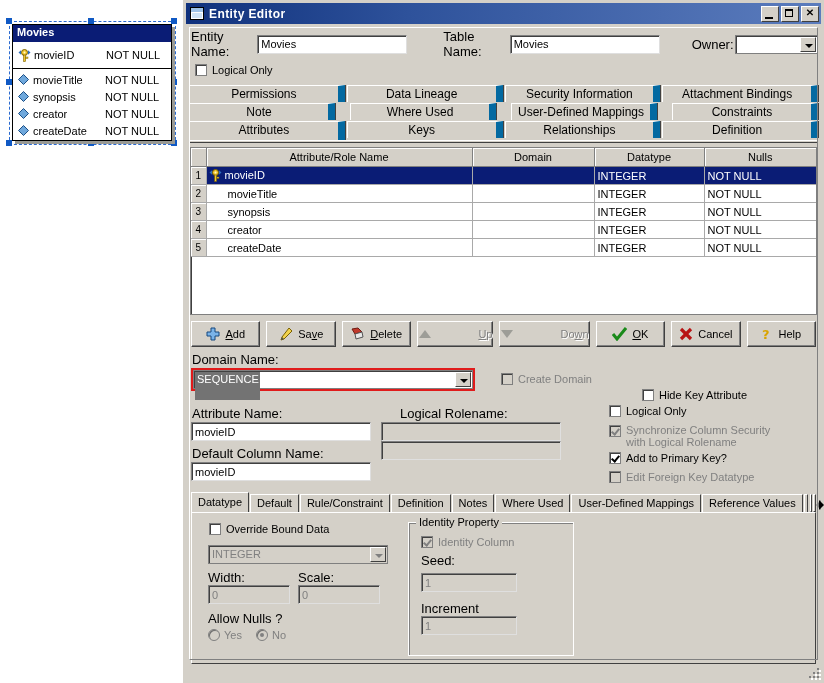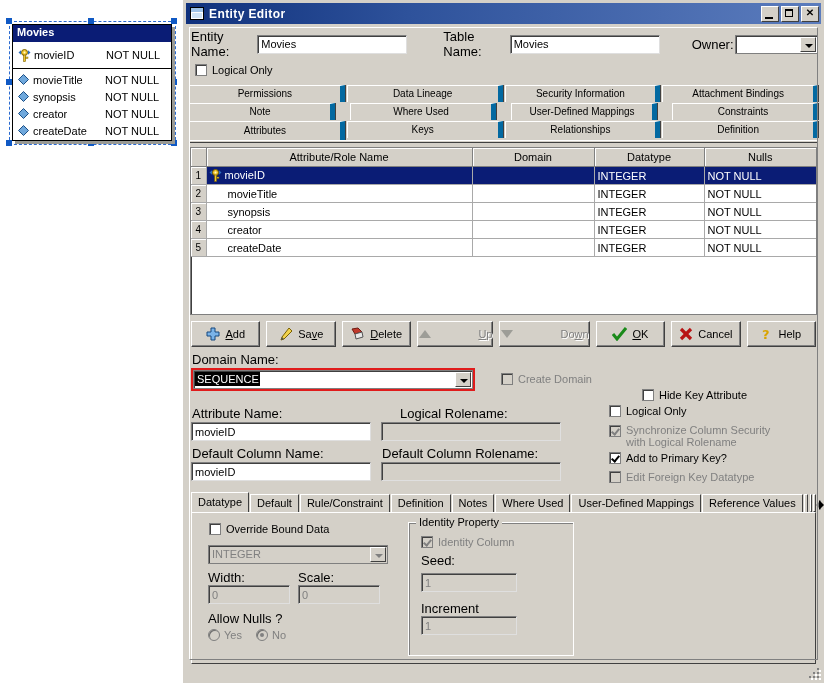--- a/index.html
+++ b/index.html
@@ -75,23 +75,23 @@
   .cb.dis{color:#808080;}
   .rb{display:inline-flex;align-items:center;font-size:11px;color:#808080;margin-right:14px;}
   .rbx{width:12px;height:12px;border-radius:50%;background:#d4d0c8;border:1px solid #808080;
        box-shadow:inset 1px 1px 0 #707070;margin-right:4px;position:relative;flex:0 0 auto;box-sizing:border-box;}
   .rbx.on:after{content:"";position:absolute;left:3px;top:3px;width:4px;height:4px;border-radius:50%;background:#808080;}
   
   .toprow{display:flex;align-items:center;margin:5px 0 0 2px;}
   
   .tabstack{margin-top:7px;}
   .tabrow{display:flex;}
-  .tb-tab{flex:1;height:17px;line-height:16px;text-align:center;font-size:10px;
+  .tb-tab{flex:1;height:17px;line-height:16px;text-align:center;font-size:12px;
           background:#d4d0c8;border-top:1px solid #fff;border-left:1px solid #fff;
-          border-right:5px solid #0369a1;box-shadow:1px 0 0 #404040;
+          border-right:7px solid #0369a1;box-shadow:1px 0 0 #404040;
           margin-right:2px;box-sizing:border-box;}
   .tb-tab.active{background:#d4d0c8;height:19px;line-height:17px;font-weight:normal;
           border-bottom:none;position:relative;top:0;}
   .tabbody{background:#d4d0c8;border-top:1px solid #fff;border-left:1px solid #fff;
            border-right:1px solid #404040;border-bottom:1px solid #404040;
            height:1px;}
   
   .grid-wrap{margin:4px 1px 0 1px;background:#fff;
              border:1px solid #7f7f7f;box-shadow:inset 1px 1px 0 #404040;height:168px;box-sizing:border-box;}
   table.grid{border-collapse:collapse;width:100%;font-size:11px;table-layout:fixed;}
@@ -384,21 +384,21 @@
           <span>Help</span>
       </div>
     </div>
 
     <div class="mid">
 
       <div class="lbl" style="margin:4px 0 1px 1px;">Domain Name:</div>
       <div style="display:flex;align-items:flex-start;">
         <div class="focusbox" style="width:280px;">
           <div class="combo" style="width:100%;">
-            <span style="display:inline-block;background:#000000;color:#fff;font-size:11px;padding:1px 1px 1px 2px;margin:1px 0 0 1px;">SEQUENCE</span>
+            <span style="display:inline-block;background:#737373;color:#fff;font-size:11px;padding:1px 1px 15px 2px;margin:1px 0 0 1px;">SEQUENCE</span>
             <span class="arrow"></span>
           </div>
         </div>
         <label class="cb dis" style="margin:5px 0 0 26px;">
           <span class="cbx dis"></span>
           <span>Create Domain</span>
         </label>
         <label class="cb" style="margin:21px 0 0 50px;">
           <span class="cbx"></span>
           <span>Hide Key Attribute</span>
@@ -411,21 +411,20 @@
           <div style="display:flex;">
             <div style="width:190px;">
               <div class="lbl" style="margin:5px 0 1px 1px;">Attribute Name:</div>
               <input class="txt" style="width: 180px;" value="movieID">
               <div class="lbl" style="margin:5px 5px 1px 1px;">Default Column Name:</div>
               <input class="txt" style="width: 180px;" value="movieID">
             </div>
             <div style="width:190px;">
               <div class="lbl" style="margin:5px 0 1px 1px;padding-left:18px;">Logical Rolename:</div>
               <input class="txt dis" style="width: 180px;" disabled="" value="">
-              <div class="lbl" style="margin:5px 0 1px 1px;">Default Column Rolename:</div>
               <input class="txt dis" style="width: 180px;" disabled="" value="">
             </div>
           </div>
         </div>
 
         <div style="flex:1;padding-left:38px;padding-top:4px;">
           <label class="cb" style="display:flex;margin-bottom:7px;">
             <span class="cbx"></span>
             <span>Logical Only</span>
           </label>

